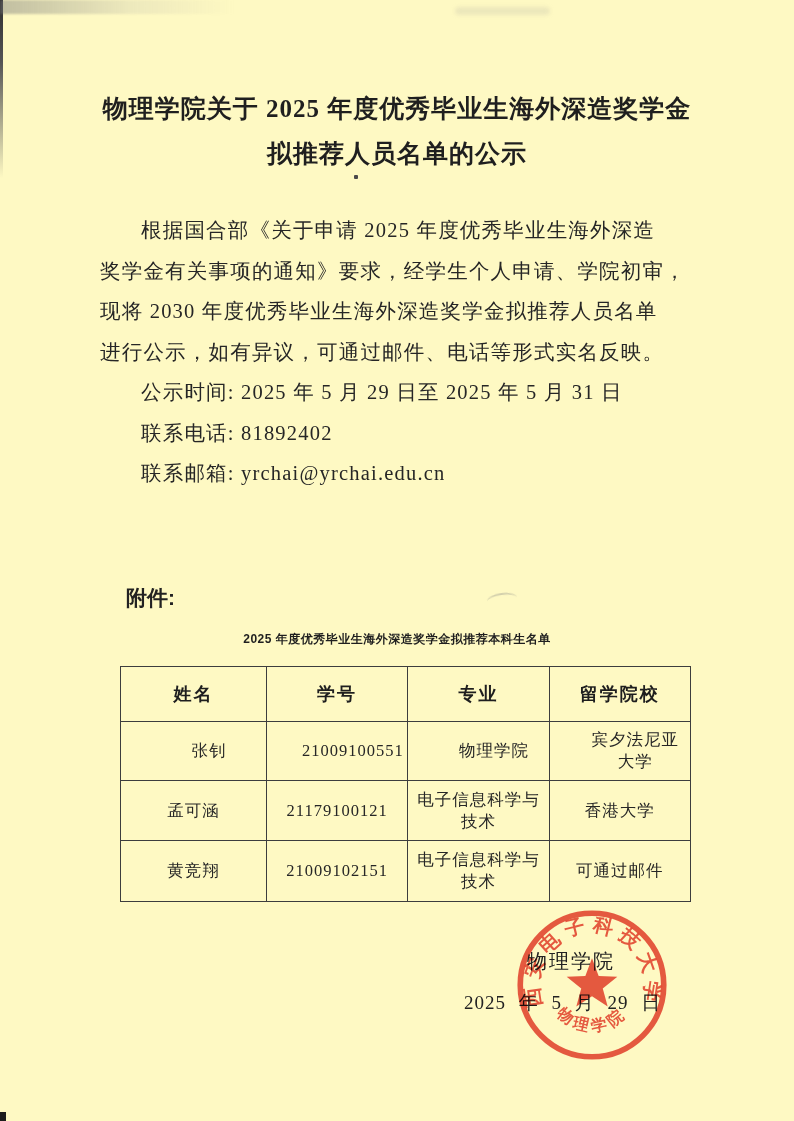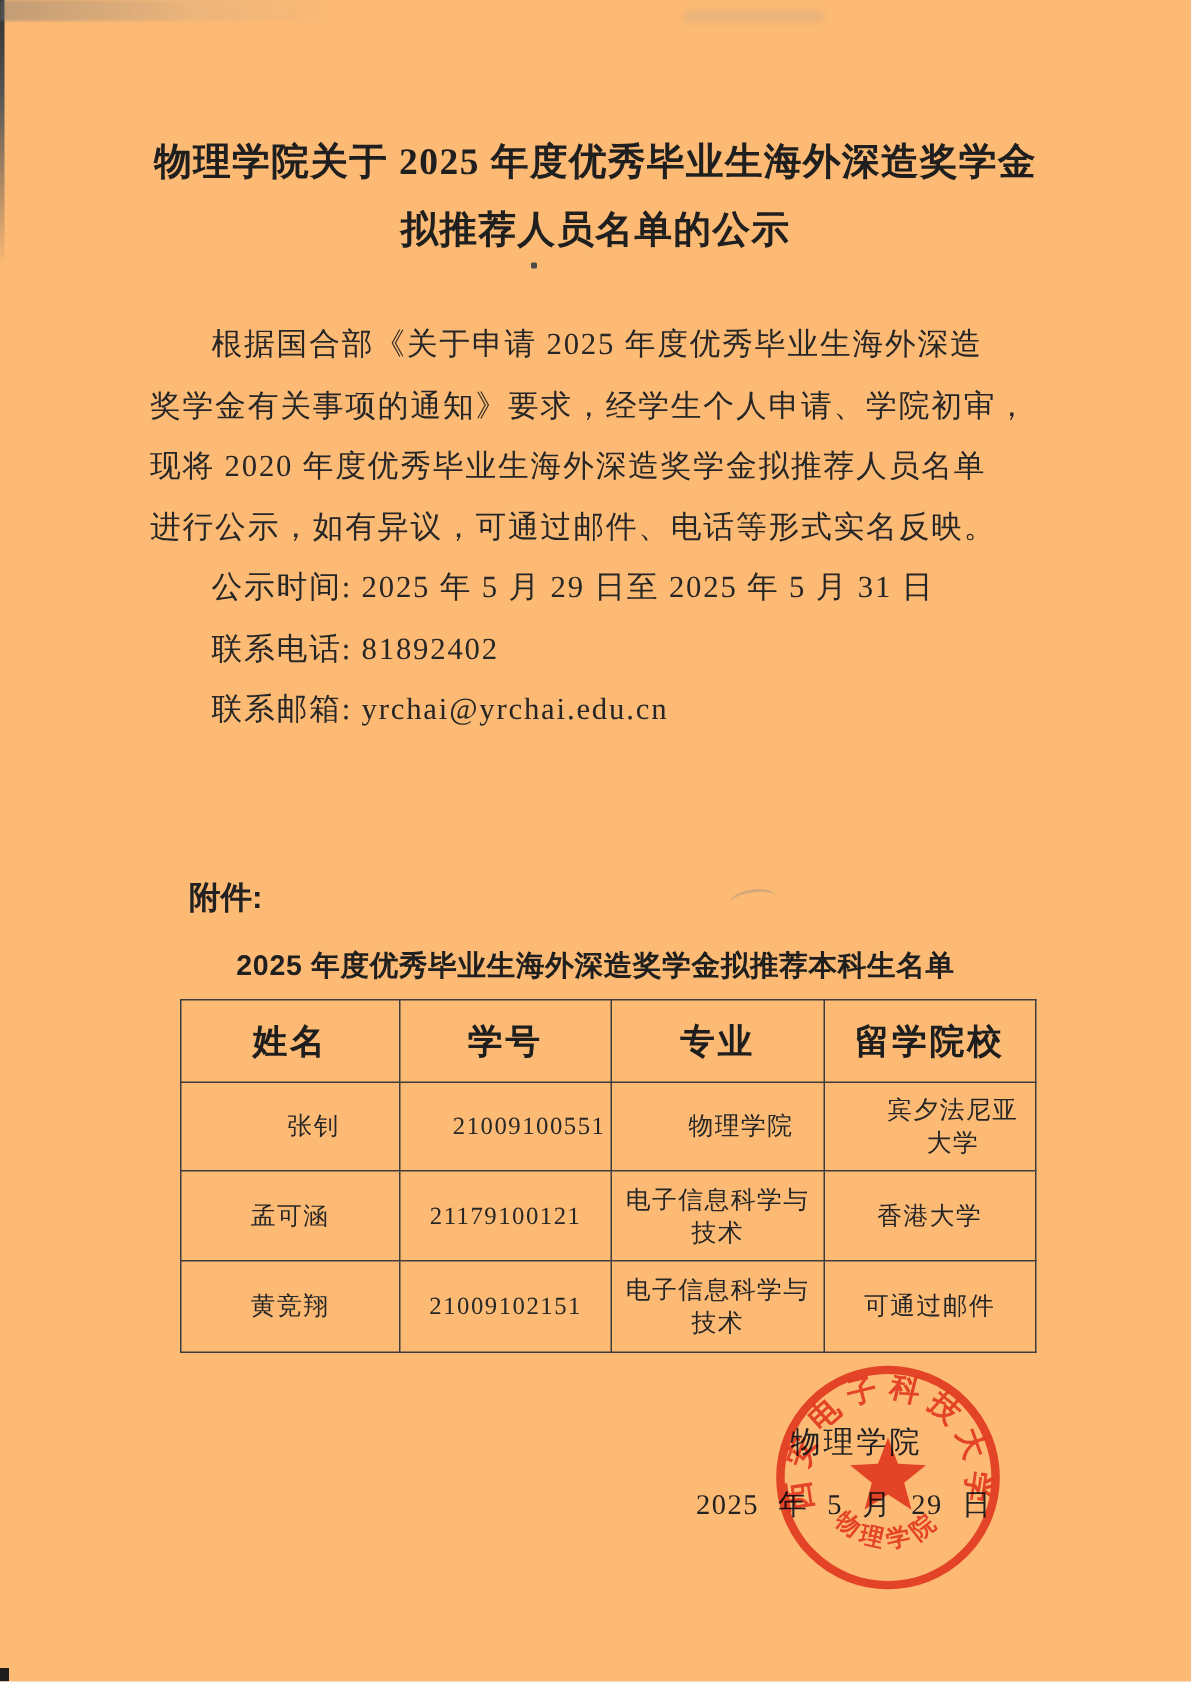--- a/index.html
+++ b/index.html
@@ -1,20 +1,20 @@
 <!DOCTYPE html>
 <html><head>
 <meta charset="utf-8">
 <style>
   html,body{margin:0;padding:0;background:#e9e9e9;}
   .page{
     position:relative;
     width:794px;height:1121px;
     margin:0 auto;
-    background:#fdba74;
+    background:#fef9c3;
     overflow:hidden;
     font-family:"Liberation Serif", serif;
     color:#2d2d2d;
   }
   
   .edge-line{position:absolute;left:0;top:0;width:3px;height:178px;
     background:linear-gradient(to bottom,#2f2f2f 0%,#555 35%,rgba(90,90,90,0) 100%);}
   .top-smudge{position:absolute;left:0;top:0;width:235px;height:14px;
     background:linear-gradient(to right,rgba(120,120,120,.45),rgba(160,160,160,.18) 55%,rgba(170,170,170,0));
     filter:blur(1px);}
@@ -31,27 +31,27 @@
 
   
   .textblock{position:absolute;top:210px;left:100px;width:596px;font-size:20.5px;color:#262626;font-family:Liberation Serif, serif;}
   .tline{height:40.5px;line-height:40.5px;white-space:nowrap;letter-spacing:1.2px;}
   .indent{text-indent:2em;}
 
   
   .attachment{position:absolute;left:126px;top:584px;font-family:"Liberation Sans",sans-serif;
     font-weight:bold;font-size:21px;color:#222;}
   .table-title{position:absolute;left:100px;top:631px;width:594px;text-align:center;
-    font-family:"Liberation Sans",sans-serif;font-weight:bold;font-size:19px;color:#1f1f1f;letter-spacing:.5px;}
+    font-family:"Liberation Sans",sans-serif;font-weight:bold;font-size:12px;color:#1f1f1f;letter-spacing:.5px;}
   table.roster{position:absolute;left:120px;top:666px;width:571px;
     border-collapse:collapse;table-layout:fixed;}
   table.roster th,table.roster td{
     border:1.6px solid #3d3d3d;text-align:center;vertical-align:middle;
     padding:0 4px;white-space:pre-line;color:#262626;}
-  table.roster th{font-family:"Liberation Sans",sans-serif;font-size:23px;font-weight:bold;
+  table.roster th{font-family:"Liberation Sans",sans-serif;font-size:18px;font-weight:bold;
     height:54px;color:#1e1e1e;letter-spacing:2px;margin-top:44px;}
   table.roster td{font-size:16.5px;letter-spacing:1px;}
   tr.r1 td{height:58px;padding-left:35px;}
   tr.r2 td{height:59px;}
   tr.r3 td{height:60px;}
 
   
   .signature{position:absolute;left:527px;top:948px;font-size:20px;letter-spacing:2px;color:#222;}
   .date{position:absolute;left:464px;top:990px;font-size:19px;letter-spacing:1px;word-spacing:7px;color:#222;white-space:nowrap;}
 
@@ -72,21 +72,21 @@
   <div class="pencil-mark"></div>
 
   <div class="doc-title">
     <div>物理学院关于 2025 年度优秀毕业生海外深造奖学金</div>
     <div>拟推荐人员名单的公示</div>
   </div>
 
   <div class="textblock">
     <div class="tline indent">根据国合部《关于申请 2025 年度优秀毕业生海外深造</div>
     <div class="tline">奖学金有关事项的通知》要求，经学生个人申请、学院初审，</div>
-    <div class="tline">现将 2020 年度优秀毕业生海外深造奖学金拟推荐人员名单</div>
+    <div class="tline">现将 2030 年度优秀毕业生海外深造奖学金拟推荐人员名单</div>
     <div class="tline">进行公示，如有异议，可通过邮件、电话等形式实名反映。</div>
     <div class="tline indent">公示时间: 2025 年 5 月 29 日至 2025 年 5 月 31 日</div>
     <div class="tline indent">联系电话: 81892402</div>
     <div class="tline indent">联系邮箱: yrchai@yrchai.edu.cn</div>
   </div>
 
   <div class="attachment">附件:</div>
   <div class="table-title">2025 年度优秀毕业生海外深造奖学金拟推荐本科生名单</div>
 
   <table class="roster">

